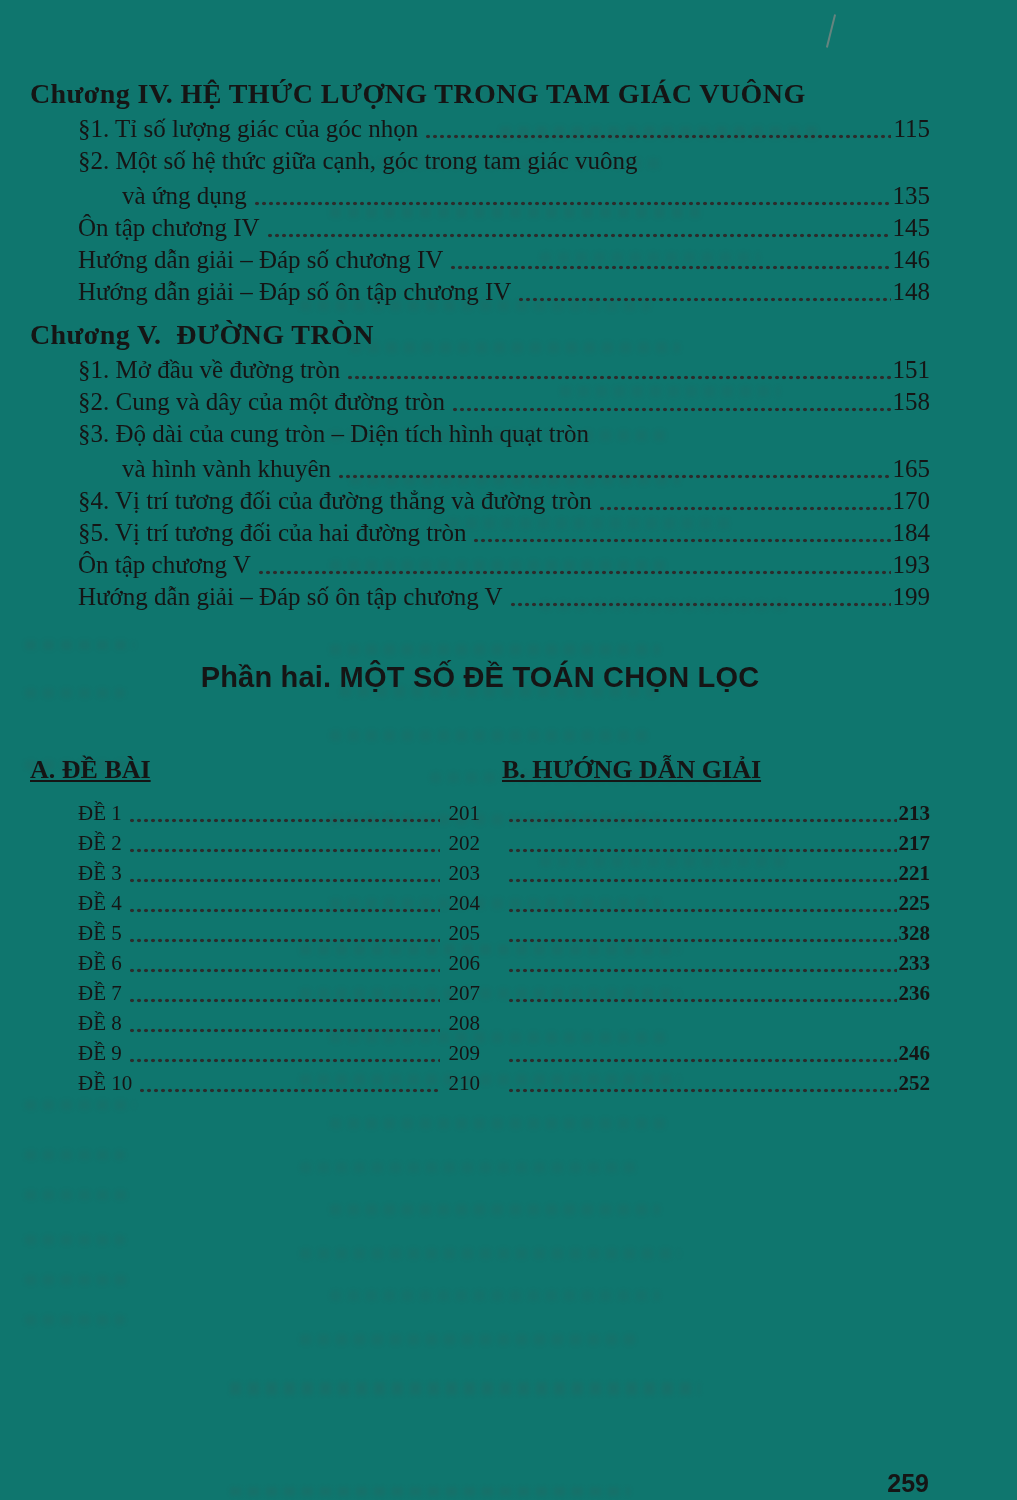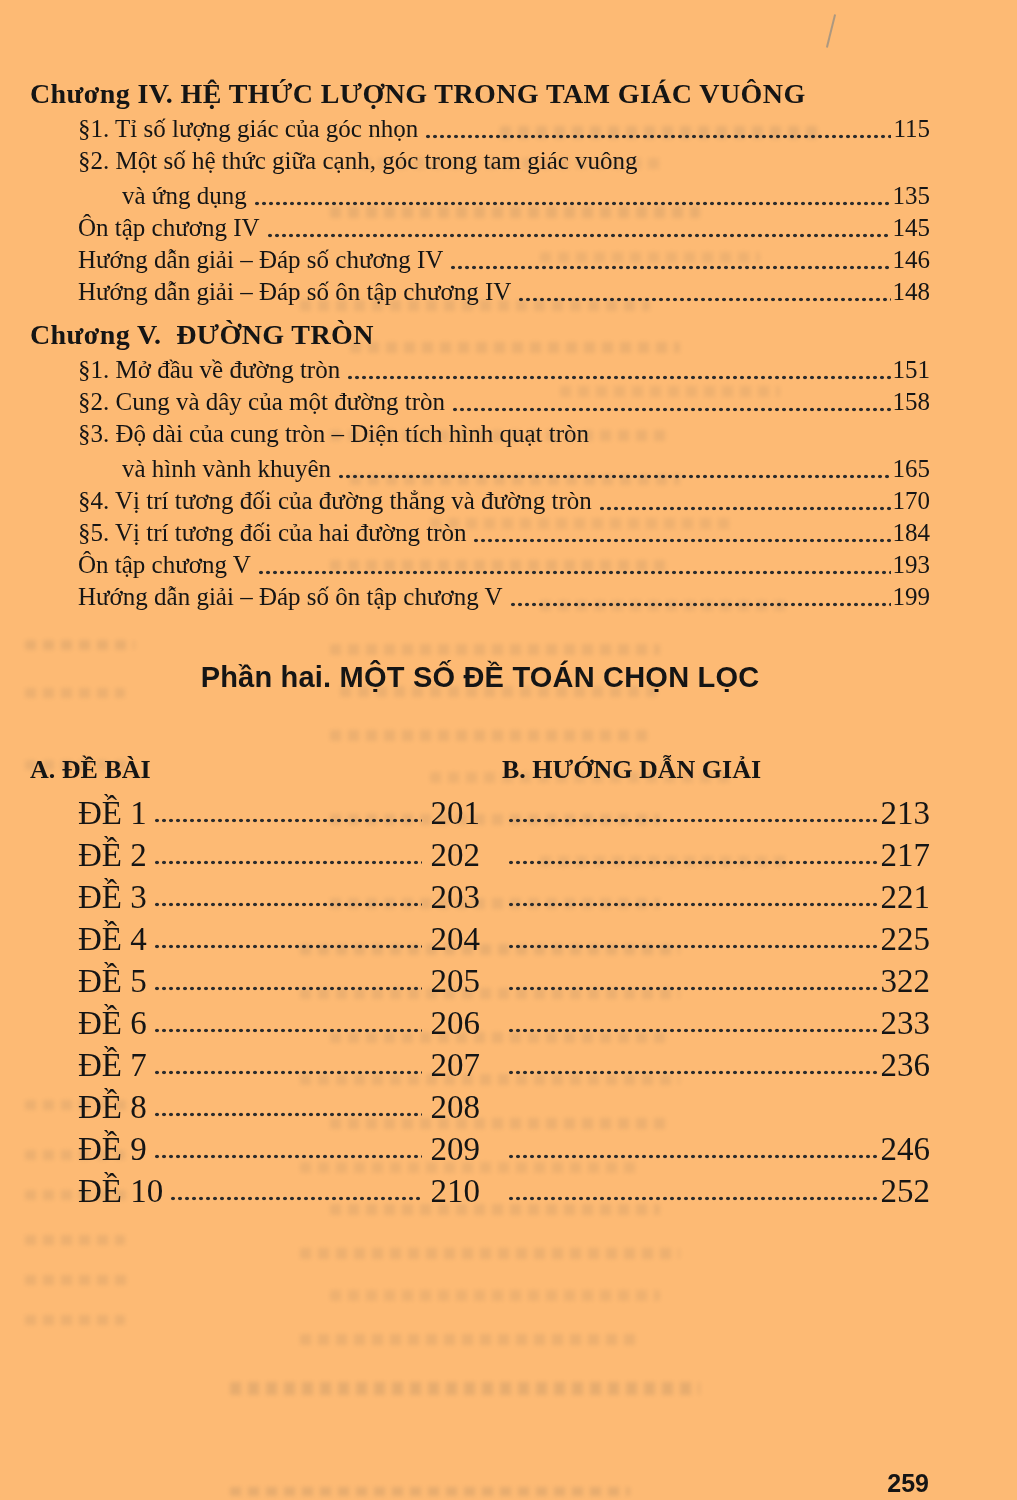--- a/index.html
+++ b/index.html
@@ -1,19 +1,19 @@
 <!DOCTYPE html>
 <html><head>
 <meta charset="utf-8">
 <style>
   html,body{margin:0;padding:0;background:#d9d9d6;}
   .page{
     position:relative;
     width:1017px;height:1500px;
-    background:#fdba74;
+    background:#0f766e;
     overflow:hidden;
     font-family:"Liberation Serif","DejaVu Serif",serif;
     color:#151515;
   }
   .content{
     position:absolute;
     left:30px;top:76px;
     width:900px; 
   }
   
@@ -43,28 +43,28 @@
   
   .part2-title{
     font-family:"Liberation Sans","DejaVu Sans",sans-serif;
     font-weight:bold;
     font-size:29px;
     line-height:34px;
     text-align:center;
     margin-top:48px;
     letter-spacing:.2px;
   }
-  .ab-row{display:flex;margin-top:60px;font-weight:bold;font-size:26px;line-height:32px;}
+  .ab-row{display:flex;margin-top:60px;font-weight:bold;font-size:26px;line-height:32px;text-decoration:underline;}
   .col-a{width:472px;}
   .col-b{flex:1;}
   .exams{margin-top:12px;}
-  .exam-row{display:flex;font-size:33px;line-height:30px;margin-top:12px;padding-left:48px;}
+  .exam-row{display:flex;font-size:21px;line-height:30px;padding-left:48px;}
   .exam-left{width:402px;display:flex;align-items:baseline;}
   .exam-left .dots{margin-right:9px;}
-  .exam-right{flex:1;display:flex;align-items:center;margin-left:28px;}
+  .exam-right{flex:1;display:flex;align-items:center;margin-left:28px;font-weight:bold;}
   .exam-right .dots{margin-left:0;}
   .exam-label{white-space:pre;}
   
   .pagenum{
     position:absolute;
     top:1469px;right:88px;
     font-family:"Liberation Sans","DejaVu Sans",sans-serif;
     font-weight:bold;
     font-size:25px;
   }
@@ -283,21 +283,21 @@
           </div>
         </div>
         <div class="exam-row">
           <div class="exam-left">
             <span class="exam-label">ĐỀ 5</span>
             <span class="dots"></span>
             <span class="pg">205</span>
           </div>
           <div class="exam-right">
             <span class="dots"></span>
-            <span class="pg">322</span>
+            <span class="pg">328</span>
           </div>
         </div>
         <div class="exam-row">
           <div class="exam-left">
             <span class="exam-label">ĐỀ 6</span>
             <span class="dots"></span>
             <span class="pg">206</span>
           </div>
           <div class="exam-right">
             <span class="dots"></span>

